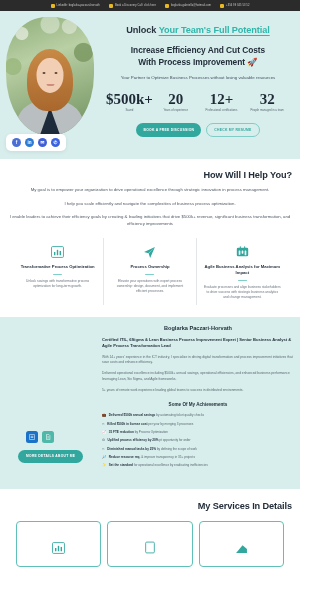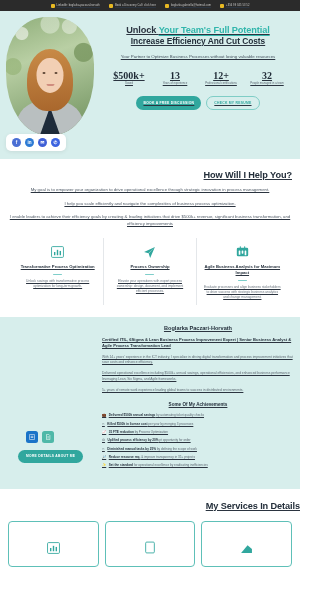--- a/index.html
+++ b/index.html
@@ -3,21 +3,21 @@
 <meta charset="utf-8">
 <style>
   * { margin:0; padding:0; box-sizing:border-box; }
   html,body { width:300px; height:600px; }
   body {
     font-family:"Liberation Sans", sans-serif;
     background:#ffffff;
     overflow:hidden;
     color:#2b3440;
   }
-  .page { width:300px; height:424px; position:relative;text-decoration:underline; }
+  .page { width:300px; height:424px; position:relative; }
 
   
   .topbar {
     height:11px; background:#2b2b2b; display:flex;
     align-items:center; justify-content:center; gap:9px;
   }
   .tb-item { display:flex; align-items:center; gap:2px; }
   .tb-ico {
     width:4px; height:4px; background:#e8b923; border-radius:1px; flex:none;
   }
@@ -92,31 +92,31 @@
   .soc.mail { background:#3f5fd6; }
   .soc.ph { background:#3b63e0; }
 
   .hero-right { flex:1; padding:8px 6px 0 2px; text-align:center; }
   .h-kicker { font-size:9.2px; font-weight:bold; letter-spacing:-.1px; }
   .h-kicker .accent {
     color:#31b6ac; text-decoration:underline; text-underline-offset:1.5px;
     text-decoration-thickness:.7px;
   }
   .h-title {
-    font-size:8.4px; font-weight:bold; line-height:1.45;
+    margin-top:9px; font-size:8.4px; font-weight:bold; line-height:1.45;
     color:#242f3b; letter-spacing:-.05px;
   }
   .h-sub {
     margin-top:7px; font-size:4.4px; color:#46525f; line-height:1.5;
     padding:0 12px;
   }
 
   .stats { display:flex; margin-top:9px; padding:0 4px; }
   .stat { flex:1; text-align:center; }
-  .stat-v { font-family:"Liberation Serif", serif; font-size:10px; font-weight:bold; color:#1f2a36; }
+  .stat-v { font-family:"Liberation Serif", serif; font-size:15px; font-weight:bold; color:#1f2a36; }
   .stat-l { font-size:2.8px; color:#5b6671; margin-top:1.5px; line-height:1.35; }
 
   .cta-row { display:flex; gap:5px; justify-content:center; margin-top:10px; }
   .btn {
     font-size:3.4px; font-weight:bold; letter-spacing:.25px;
     padding:4px 7px; border-radius:9px; border:none; cursor:pointer;
     white-space:nowrap;
   }
   .btn.primary { background:#31a79e; color:#fff; }
   .btn.ghost { background:transparent; color:#31a79e; border:.6px solid #7fcdc6; }
@@ -173,21 +173,21 @@
   }
   .ach { margin-top:6px; }
   .ach-li {
     display:flex; align-items:flex-start; gap:2.5px;
     font-size:3.1px; color:#5c6771; line-height:1.5; margin-bottom:3.6px;
   }
   .ach-ico { font-size:3.4px; line-height:1.4; flex:none; }
   .ach-li b { color:#27323e; }
 
   
-  .services { background:#fff; padding:12px 0 0; text-align:center; }
+  .services { background:#fff; padding:12px 8px 0; text-align:center; }
   .svc-cards { display:flex; gap:6px; padding:10px 8px 0; }
   .svc {
     flex:1; border:.7px solid #5ec0b8; border-radius:4px;
     height:46px; display:flex; align-items:center; justify-content:center;
     padding-top:10px;
   }
 </style>
 </head>
 <body>
 
@@ -235,30 +235,31 @@
         <span class="soc ph">✆</span>
       </div>
     </div>
 
     <div class="hero-right">
       <div class="h-kicker">
         <span>Unlock </span><span class="accent">Your Team's Full Potential</span>
       </div>
       <div class="h-title">
         <div>Increase Efficiency And Cut Costs</div>
+        <div>With Process Improvement 🚀</div>
       </div>
       <div class="h-sub">Your Partner to Optimize Business Processes without losing valuable resources</div>
 
       <div class="stats">
         <div class="stat">
           <div class="stat-v">$500k+</div>
           <div class="stat-l">Saved</div>
         </div>
         <div class="stat">
-          <div class="stat-v">13</div>
+          <div class="stat-v">20</div>
           <div class="stat-l">Years of experience</div>
         </div>
         <div class="stat">
           <div class="stat-v">12+</div>
           <div class="stat-l">Professional certifications</div>
         </div>
         <div class="stat">
           <div class="stat-v">32</div>
           <div class="stat-l">People managed in a team</div>
         </div>

